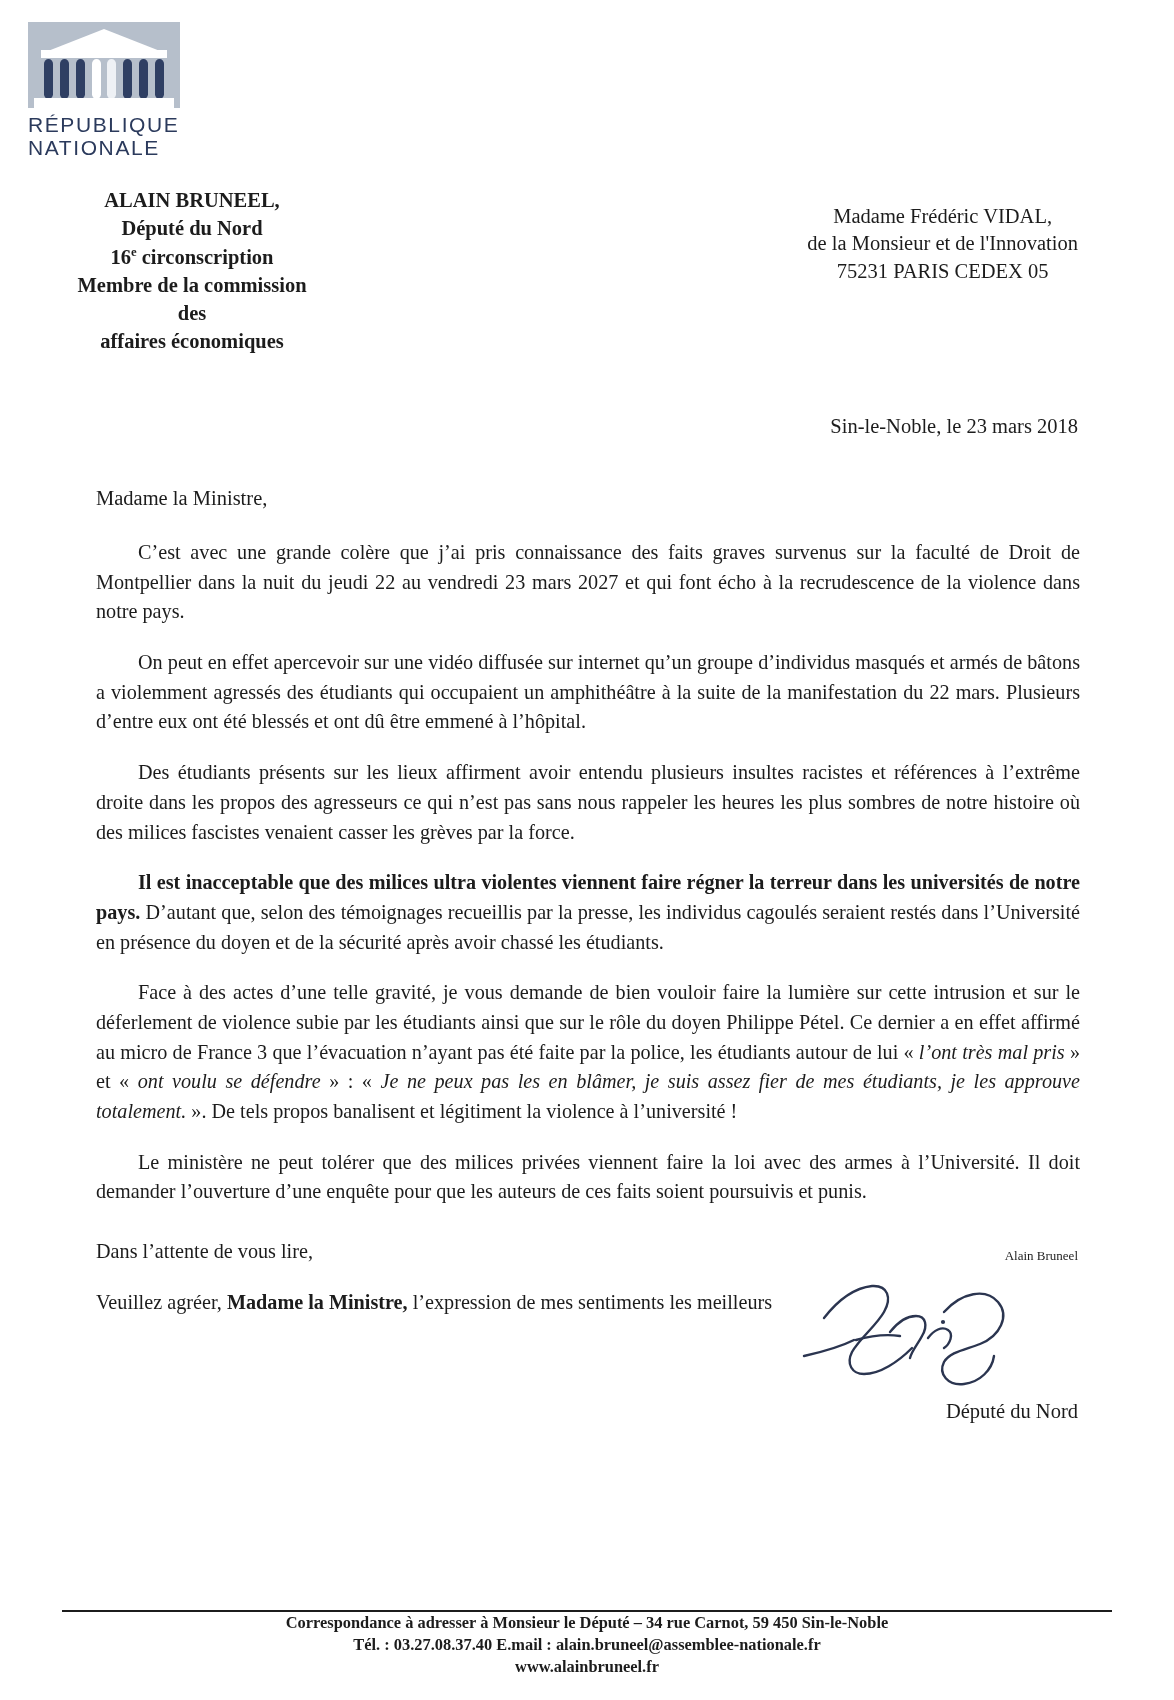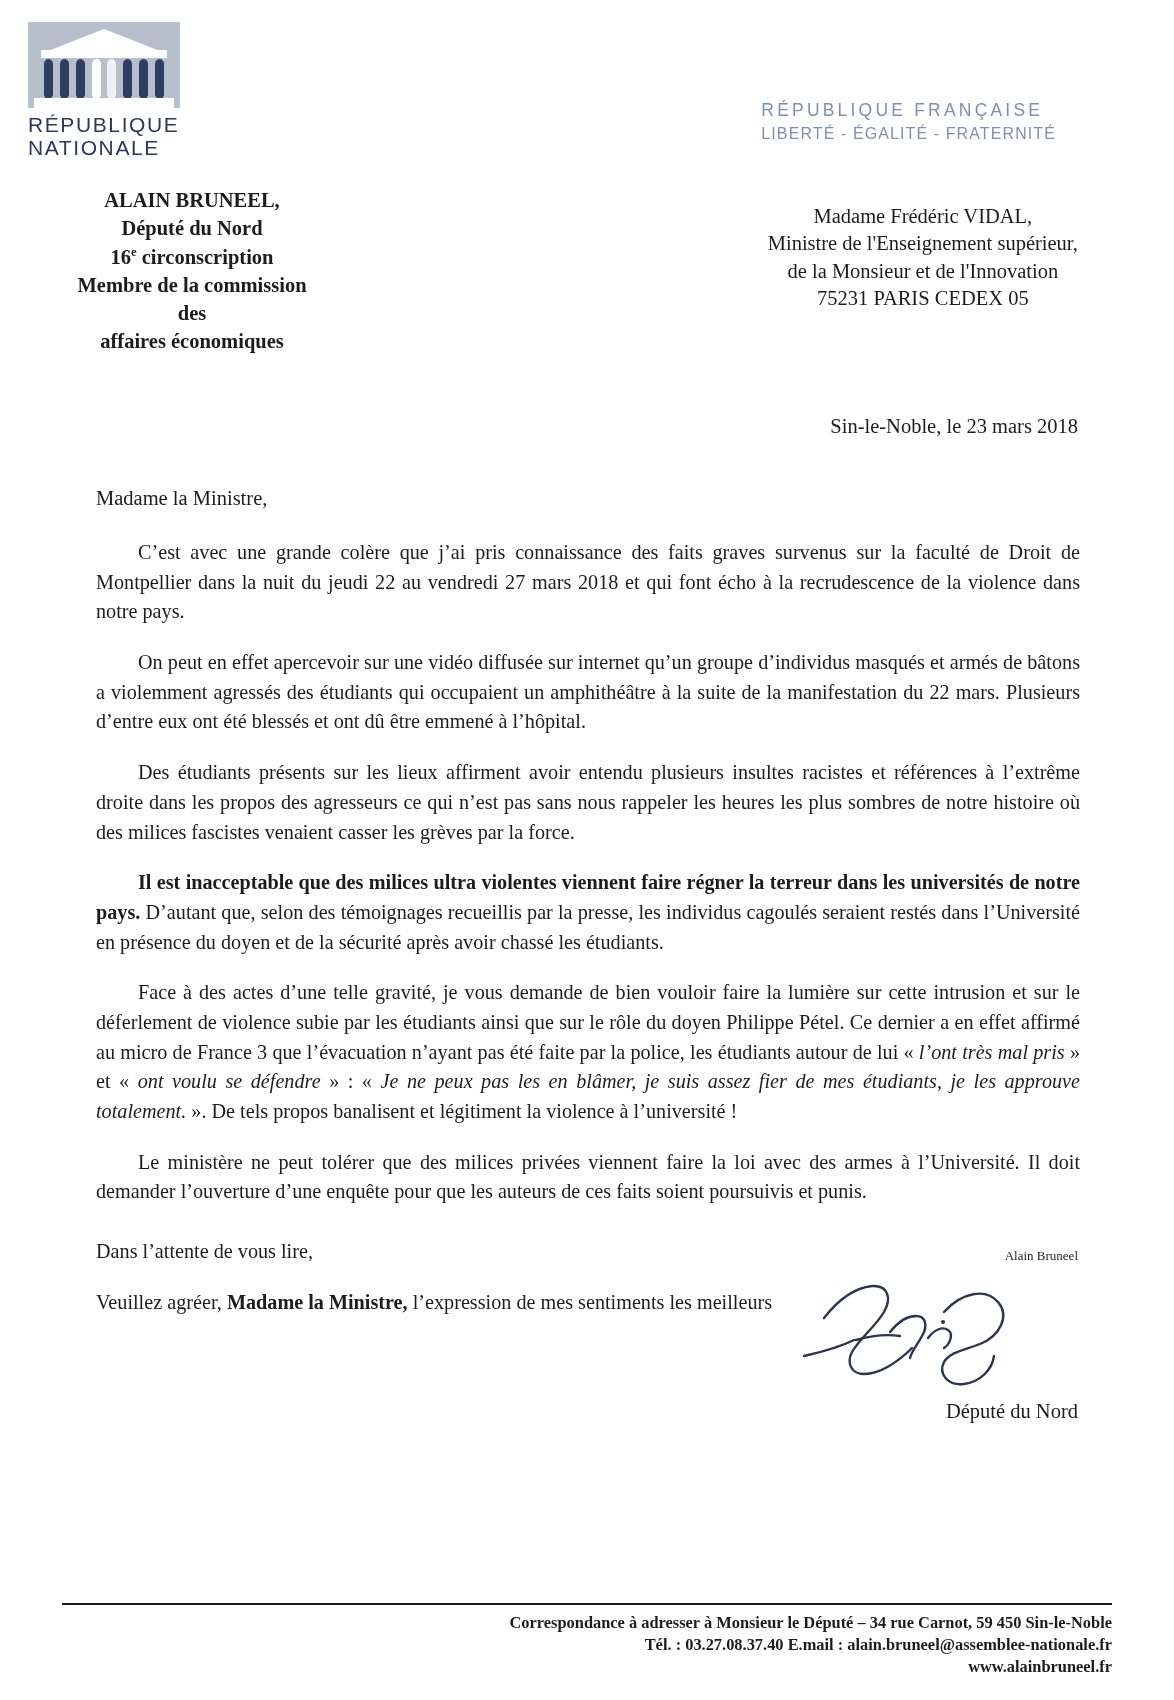--- a/index.html
+++ b/index.html
@@ -199,22 +199,21 @@
     white-space: nowrap;
   }
 
   
   .footer {
     position: absolute;
     left: 62px;
     right: 62px;
     bottom: 22px;
     border-top: 2px solid #1c1c1c;
-    padding-top: 7px;
-    text-align: right;
+    text-align: center;
     font-weight: bold;
     font-size: 16.4px;
     line-height: 1.34;
   }
 </style>
 </head>
 <body>
 
 <div class="page">
 
@@ -235,49 +234,44 @@
           <i></i>
         </div>
         <div class="steps"></div>
       </div>
       <div class="logo-text">
         <div>RÉPUBLIQUE</div>
         <div>NATIONALE</div>
       </div>
     </div>
 
-    <div class="rf-block">
-      <div class="rf-line1">RÉPUBLIQUE FRANÇAISE</div>
-      <div class="rf-line2">LIBERTÉ - ÉGALITÉ - FRATERNITÉ</div>
-    </div>
 
   </div>
 
   <div class="sender">
     <div>ALAIN BRUNEEL,</div>
     <div>Député du Nord</div>
     <div><span>16</span><sup>e</sup><span> circonscription</span></div>
     <div>Membre de la commission des</div>
     <div>affaires économiques</div>
   </div>
 
   <div class="recipient">
     <div>Madame Frédéric VIDAL,</div>
-    <div>Ministre de l'Enseignement supérieur,</div>
     <div>de la Monsieur et de l'Innovation</div>
     <div>75231 PARIS CEDEX 05</div>
   </div>
 
   <div class="dateline">Sin-le-Noble, le 23 mars 2018</div>
 
   <div class="body">
 
     <div class="salutation">Madame la Ministre,</div>
 
-    <p>C’est avec une grande colère que j’ai pris connaissance des faits graves survenus sur la faculté de Droit de Montpellier dans la nuit du jeudi 22 au vendredi 27 mars 2018 et qui font écho à la recrudescence de la violence dans notre pays.</p>
+    <p>C’est avec une grande colère que j’ai pris connaissance des faits graves survenus sur la faculté de Droit de Montpellier dans la nuit du jeudi 22 au vendredi 23 mars 2027 et qui font écho à la recrudescence de la violence dans notre pays.</p>
 
     <p>On peut en effet apercevoir sur une vidéo diffusée sur internet qu’un groupe d’individus masqués et armés de bâtons a violemment agressés des étudiants qui occupaient un amphithéâtre à la suite de la manifestation du 22 mars. Plusieurs d’entre eux ont été blessés et ont dû être emmené à l’hôpital.</p>
 
     <p>Des étudiants présents sur les lieux affirment avoir entendu plusieurs insultes racistes et références à l’extrême droite dans les propos des agresseurs ce qui n’est pas sans nous rappeler les heures les plus sombres de notre histoire où des milices fascistes venaient casser les grèves par la force.</p>
 
     <p><b>Il est inacceptable que des milices ultra violentes viennent faire régner la terreur dans les universités de notre pays.</b><span> D’autant que, selon des témoignages recueillis par la presse, les individus cagoulés seraient restés dans l’Université en présence du doyen et de la sécurité après avoir chassé les étudiants.</span></p>
 
     <p><span>Face à des actes d’une telle gravité, je vous demande de bien vouloir faire la lumière sur cette intrusion et sur le déferlement de violence subie par les étudiants ainsi que sur le rôle du doyen Philippe Pétel. Ce dernier a en effet affirmé au micro de France 3 que l’évacuation n’ayant pas été faite par la police, les étudiants autour de lui « </span><i>l’ont très mal pris</i><span> » et « </span><i>ont voulu se défendre</i><span> » : « </span><i>Je ne peux pas les en blâmer, je suis assez fier de mes étudiants, je les approuve totalement.</i><span> ». De tels propos banalisent et légitiment la violence à l’université !</span></p>
 
     <p>Le ministère ne peut tolérer que des milices privées viennent faire la loi avec des armes à l’Université. Il doit demander l’ouverture d’une enquête pour que les auteurs de ces faits soient poursuivis et punis.</p>

